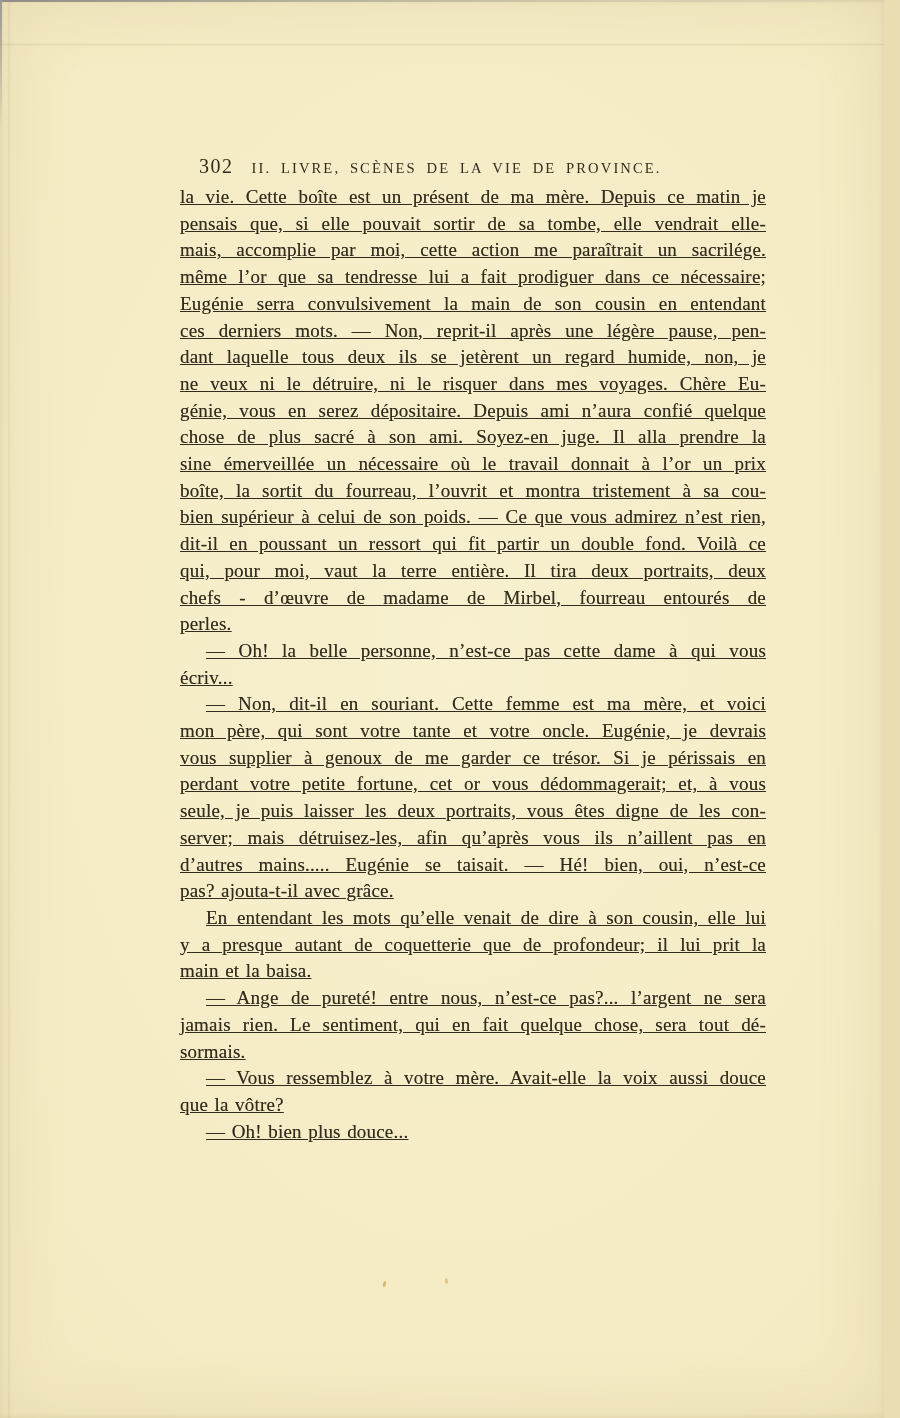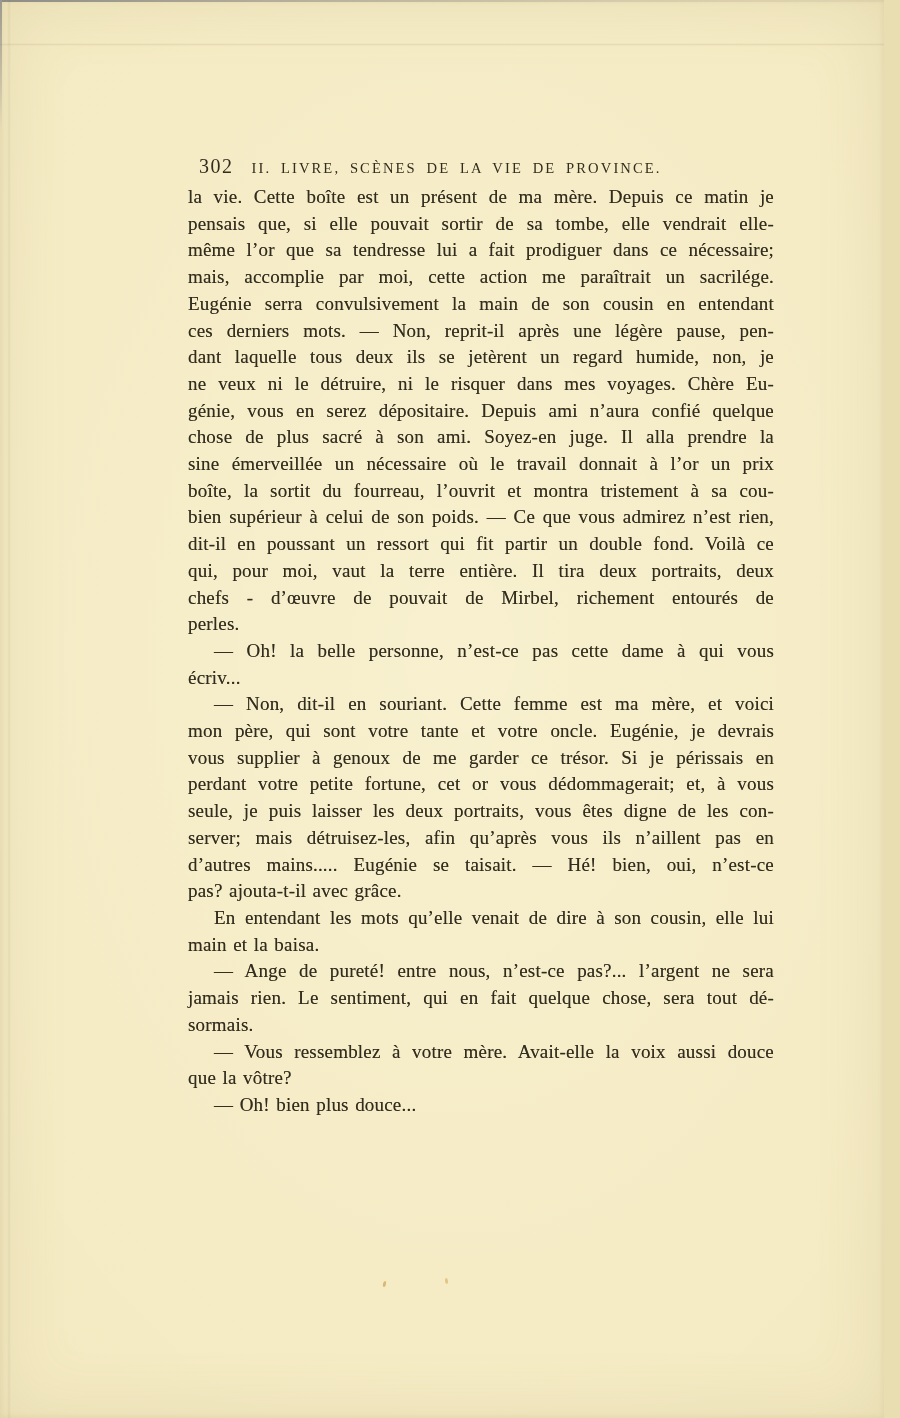--- a/index.html
+++ b/index.html
@@ -59,21 +59,21 @@
   }
   .running-title {
     margin-left: 18px;
     font-size: 14.6px; line-height: 24px;
     letter-spacing: 2.1px;
     word-spacing: 4px;
   }
 
   
   .text-block {
-    position: absolute; left: 188px; top: 184px; width: 586px;
+    position: absolute; left: 180px; top: 184px; width: 586px; text-decoration: underline;
   }
   .line {
     font-size: 19px;
     line-height: 26.7px;
     letter-spacing: 0.2px;
     word-spacing: 1.5px;
     text-align: justify;
     text-align-last: justify;
     white-space: normal;
     text-shadow: 0 0 0.5px rgba(50,44,30,0.55);
@@ -92,52 +92,53 @@
 
   <header class="running-head">
     <span class="folio">302</span>
     <span class="running-title">II. LIVRE, SCÈNES DE LA VIE DE PROVINCE.</span>
   </header>
 
   <main class="text-block">
       <div class="paragraph">
         <div class="line">la vie. Cette boîte est un présent de ma mère. Depuis ce matin je</div>
         <div class="line">pensais que, si elle pouvait sortir de sa tombe, elle vendrait elle-</div>
+        <div class="line">mais, accomplie par moi, cette action me paraîtrait un sacrilége.</div>
         <div class="line">même l’or que sa tendresse lui a fait prodiguer dans ce nécessaire;</div>
-        <div class="line">mais, accomplie par moi, cette action me paraîtrait un sacrilége.</div>
         <div class="line">Eugénie serra convulsivement la main de son cousin en entendant</div>
         <div class="line">ces derniers mots. — Non, reprit-il après une légère pause, pen-</div>
         <div class="line">dant laquelle tous deux ils se jetèrent un regard humide, non, je</div>
         <div class="line">ne veux ni le détruire, ni le risquer dans mes voyages. Chère Eu-</div>
         <div class="line">génie, vous en serez dépositaire. Depuis ami n’aura confié quelque</div>
         <div class="line">chose de plus sacré à son ami. Soyez-en juge. Il alla prendre la</div>
         <div class="line">sine émerveillée un nécessaire où le travail donnait à l’or un prix</div>
         <div class="line">boîte, la sortit du fourreau, l’ouvrit et montra tristement à sa cou-</div>
         <div class="line">bien supérieur à celui de son poids. — Ce que vous admirez n’est rien,</div>
         <div class="line">dit-il en poussant un ressort qui fit partir un double fond. Voilà ce</div>
         <div class="line">qui, pour moi, vaut la terre entière. Il tira deux portraits, deux</div>
-        <div class="line">chefs - d’œuvre de pouvait de Mirbel, richement entourés de</div>
+        <div class="line">chefs - d’œuvre de madame de Mirbel, fourreau entourés de</div>
         <div class="line last">perles.</div>
       </div>
       <div class="paragraph">
         <div class="line indent">— Oh! la belle personne, n’est-ce pas cette dame à qui vous</div>
         <div class="line last">écriv...</div>
       </div>
       <div class="paragraph">
         <div class="line indent">— Non, dit-il en souriant. Cette femme est ma mère, et voici</div>
         <div class="line">mon père, qui sont votre tante et votre oncle. Eugénie, je devrais</div>
         <div class="line">vous supplier à genoux de me garder ce trésor. Si je périssais en</div>
         <div class="line">perdant votre petite fortune, cet or vous dédommagerait; et, à vous</div>
         <div class="line">seule, je puis laisser les deux portraits, vous êtes digne de les con-</div>
         <div class="line">server; mais détruisez-les, afin qu’après vous ils n’aillent pas en</div>
         <div class="line">d’autres mains..... Eugénie se taisait. — Hé! bien, oui, n’est-ce</div>
         <div class="line last">pas? ajouta-t-il avec grâce.</div>
       </div>
       <div class="paragraph">
         <div class="line indent">En entendant les mots qu’elle venait de dire à son cousin, elle lui</div>
+        <div class="line">y a presque autant de coquetterie que de profondeur; il lui prit la</div>
         <div class="line last">main et la baisa.</div>
       </div>
       <div class="paragraph">
         <div class="line indent">— Ange de pureté! entre nous, n’est-ce pas?... l’argent ne sera</div>
         <div class="line">jamais rien. Le sentiment, qui en fait quelque chose, sera tout dé-</div>
         <div class="line last">sormais.</div>
       </div>
       <div class="paragraph">
         <div class="line indent">— Vous ressemblez à votre mère. Avait-elle la voix aussi douce</div>
         <div class="line last">que la vôtre?</div>

